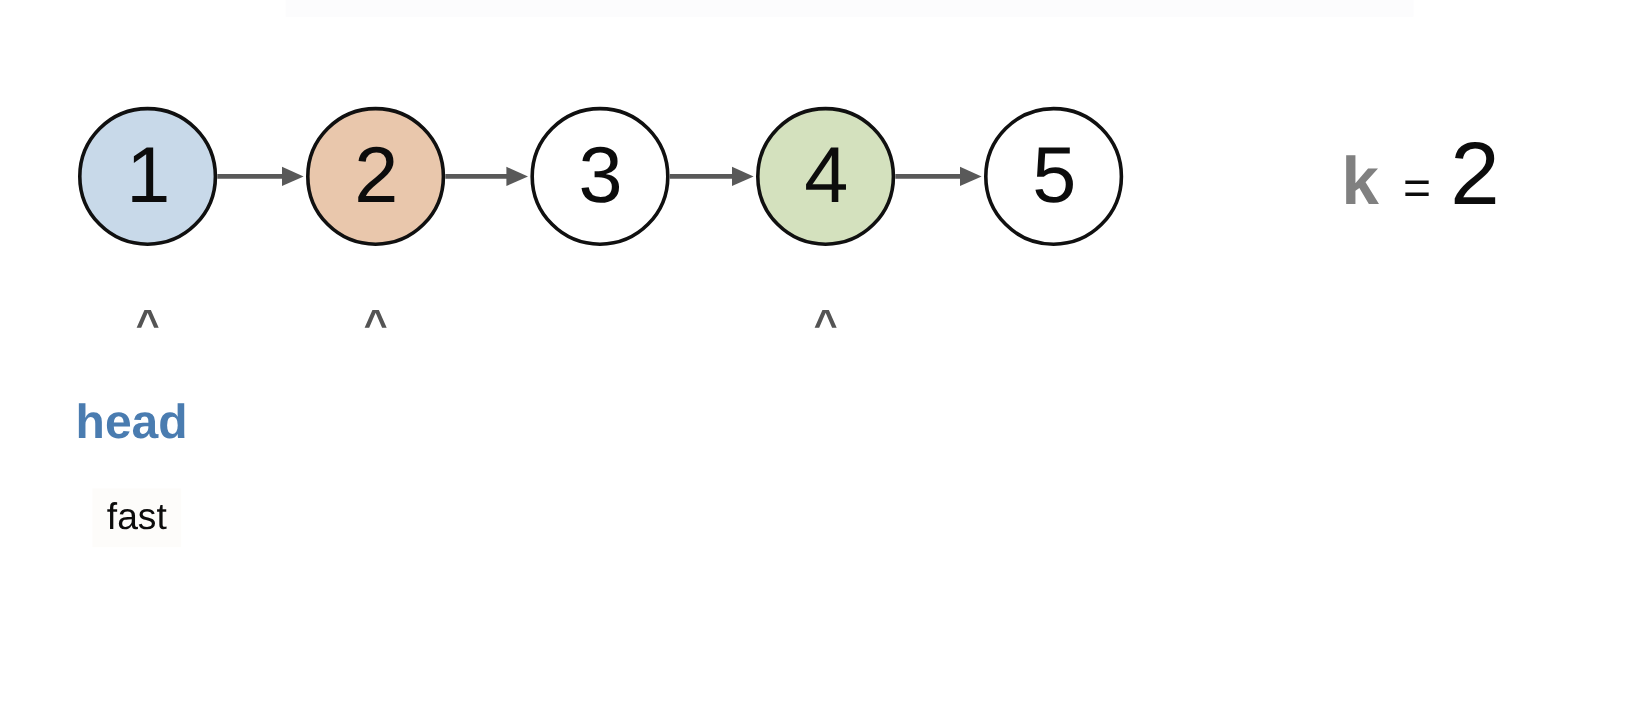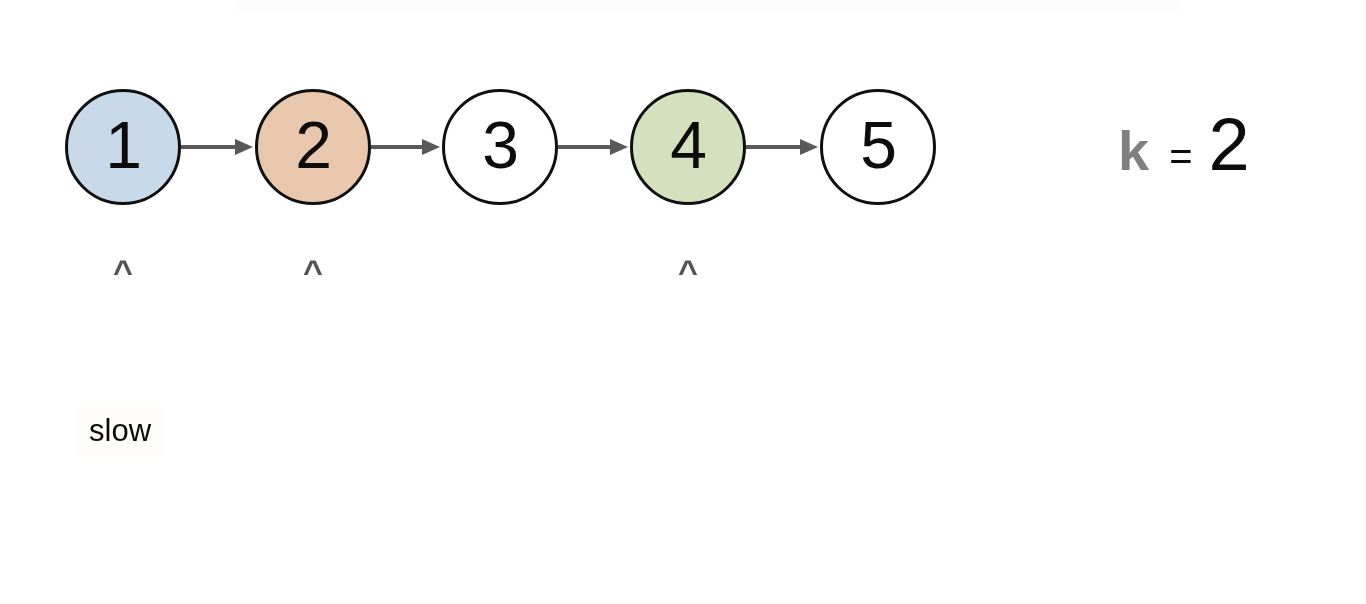--- a/index.html
+++ b/index.html
@@ -172,22 +172,23 @@
   <div class="node" style="left:820px; top:89px; background:#ffffff;">
     <span class="node-value">5</span>
   </div>
 
   <div class="caret" style="left:103px; top:254px;">^</div>
 
   <div class="caret" style="left:293px; top:254px;">^</div>
 
   <div class="caret" style="left:668px; top:254px;">^</div>
 
+  <div class="label-head" style="left:63px; top:332px; color:#4a7cb0;">head</div>
 
-  <div class="label-box" style="left:77px; top:407px;">slow</div>
+  <div class="label-box" style="left:77px; top:407px;">fast</div>
 
 
   <div class="k-expr" style="left:1118px; top:108px;">
     <span class="k-var">k</span>
     <span class="k-eq">=</span>
     <span class="k-val">2</span>
   </div>
 
 </div>
 

